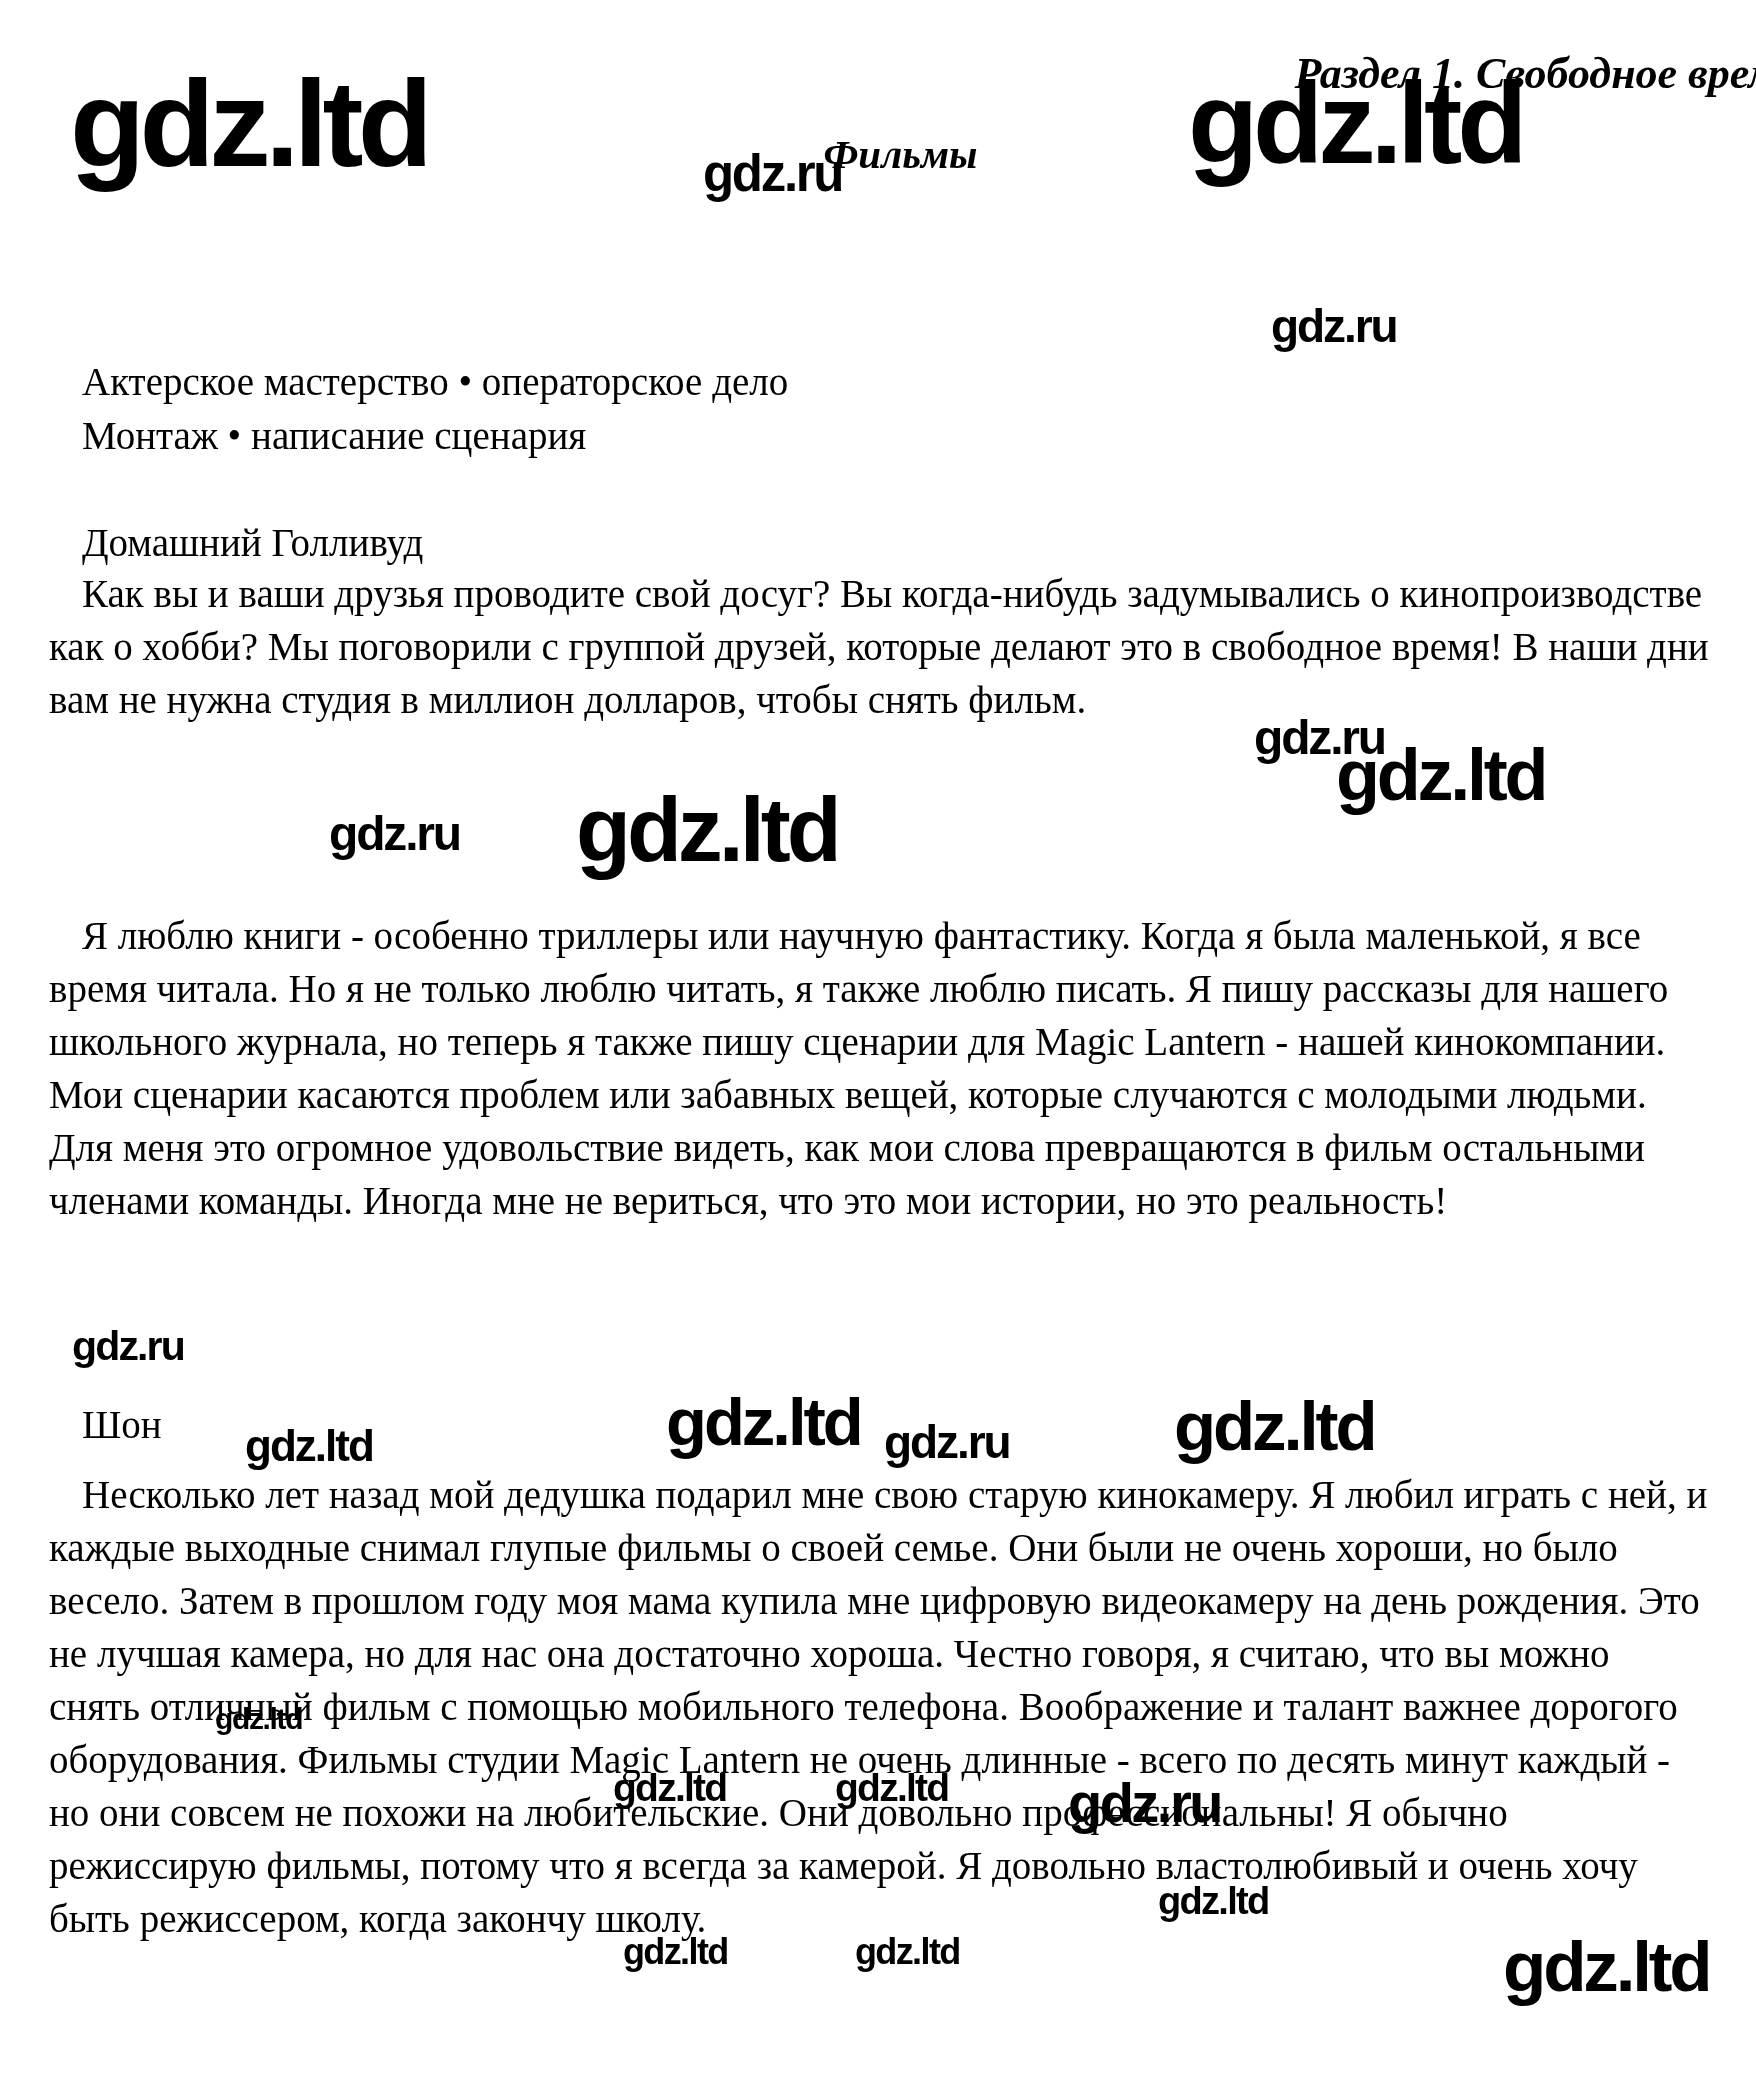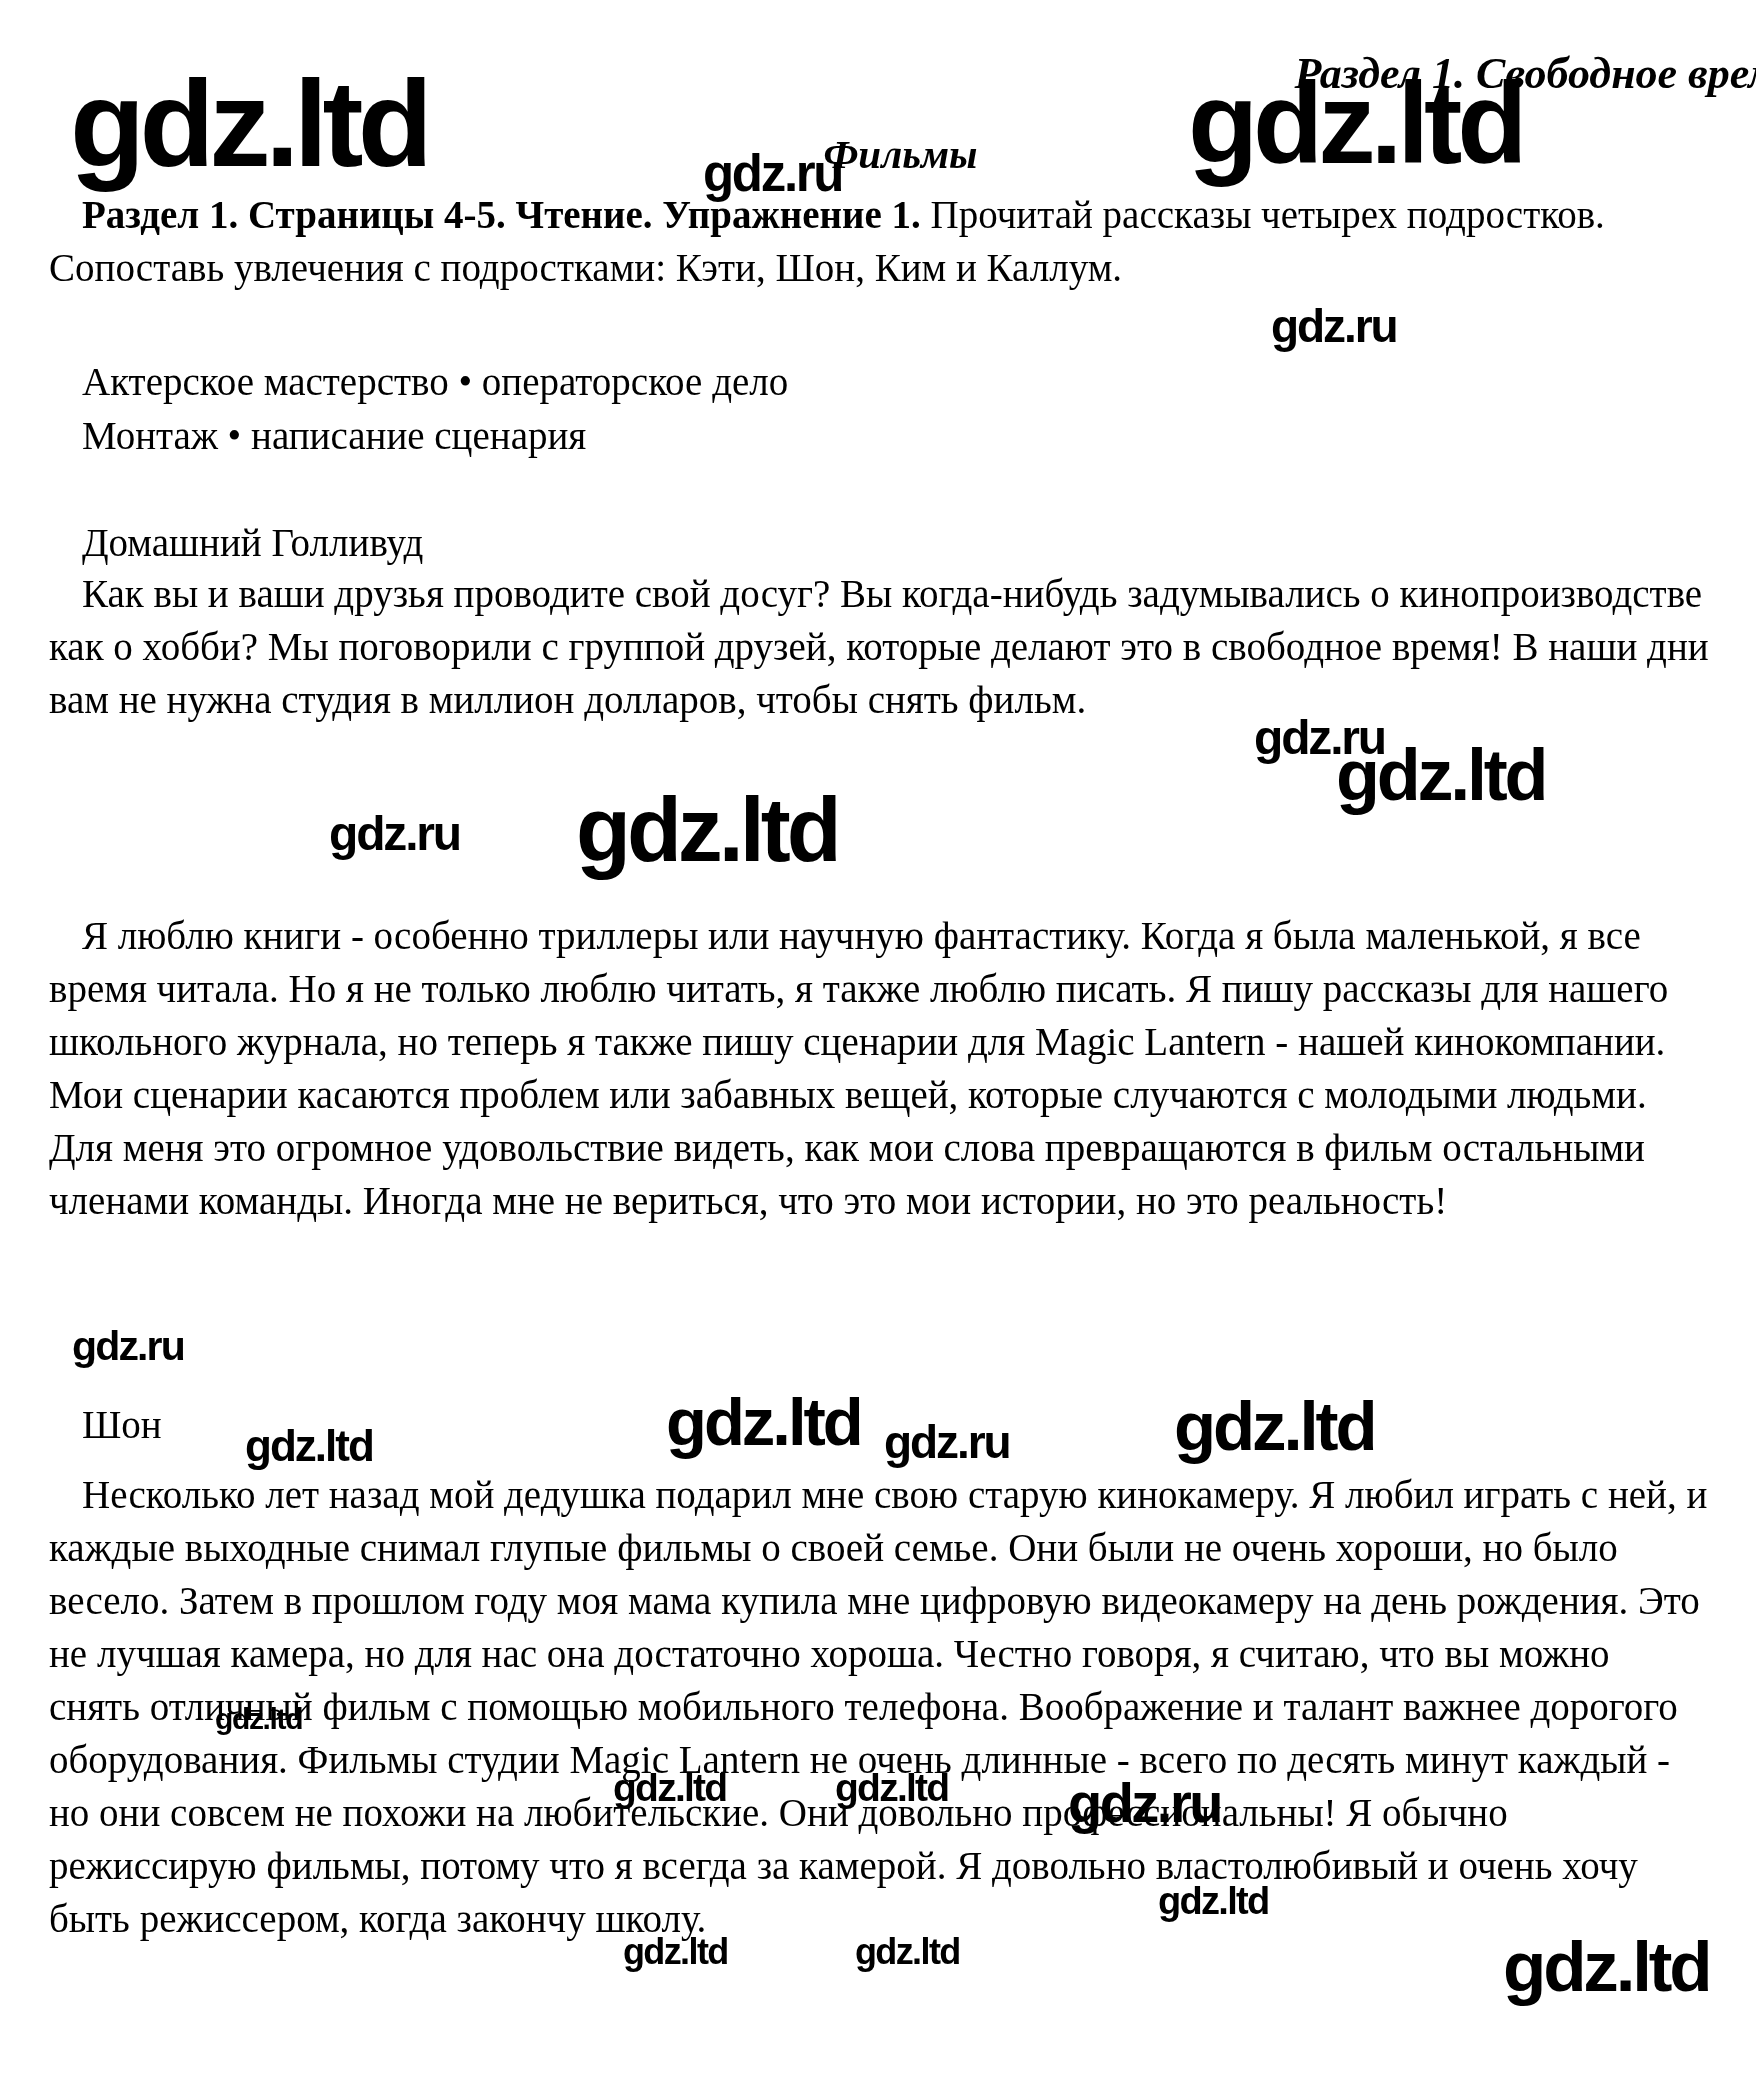--- a/index.html
+++ b/index.html
@@ -108,23 +108,20 @@
   <div class="wm w16">gdz.ltd</div>
   <div class="wm w17">gdz.ru</div>
   <div class="wm w18">gdz.ltd</div>
   <div class="wm w19">gdz.ltd</div>
   <div class="wm w20">gdz.ltd</div>
   <div class="wm w21">gdz.ltd</div>
 
   <div class="hdr-title">Раздел 1. Свободное время</div>
   <div class="hdr-subtitle">Фильмы</div>
 
-  <div class="tb indent pos-task">
-    <span class="bold">Раздел 1. Страницы 4-5. Чтение. Упражнение 1.</span><span> Прочитай рассказы четырех подростков. Сопоставь увлечения с подростками: Кэти, Шон, Ким и Каллум.</span>
-  </div>
 
   <div class="tb lead pos-opt1">Актерское мастерство • операторское дело</div>
   <div class="tb lead pos-opt2">Монтаж • написание сценария</div>
 
   <div class="tb lead pos-arttitle">Домашний Голливуд</div>
   <div class="tb indent pos-intro">Как вы и ваши друзья проводите свой досуг? Вы когда-нибудь задумывались о кинопроизводстве как о хобби? Мы поговорили с группой друзей, которые делают это в свободное время! В наши дни вам не нужна студия в миллион долларов, чтобы снять фильм.</div>
 
   <div class="tb indent pos-katie-t">Я люблю книги - особенно триллеры или научную фантастику. Когда я была маленькой, я все время читала. Но я не только люблю читать, я также люблю писать. Я пишу рассказы для нашего школьного журнала, но теперь я также пишу сценарии для Magic Lantern - нашей кинокомпании. Мои сценарии касаются проблем или забавных вещей, которые случаются с молодыми людьми. Для меня это огромное удовольствие видеть, как мои слова превращаются в фильм остальными членами команды. Иногда мне не вериться, что это мои истории, но это реальность!</div>
 
   <div class="tb lead pos-sean-n">Шон</div>

